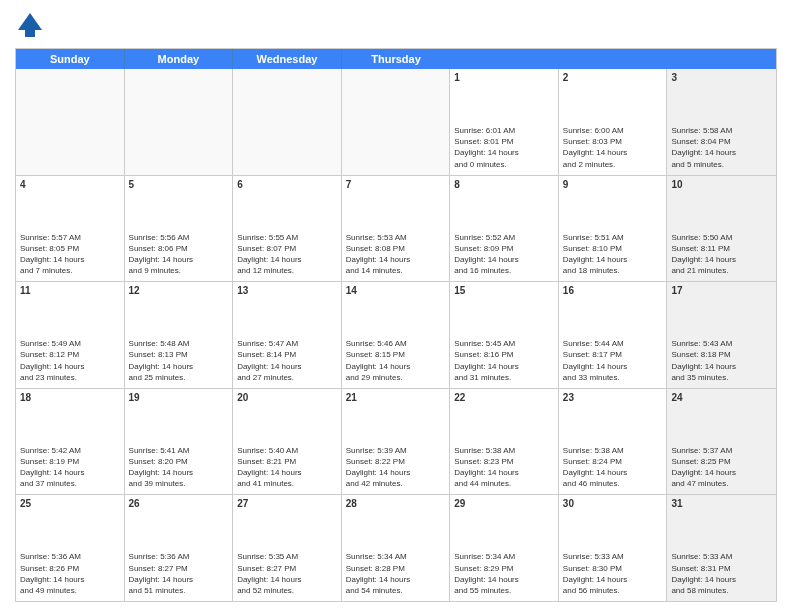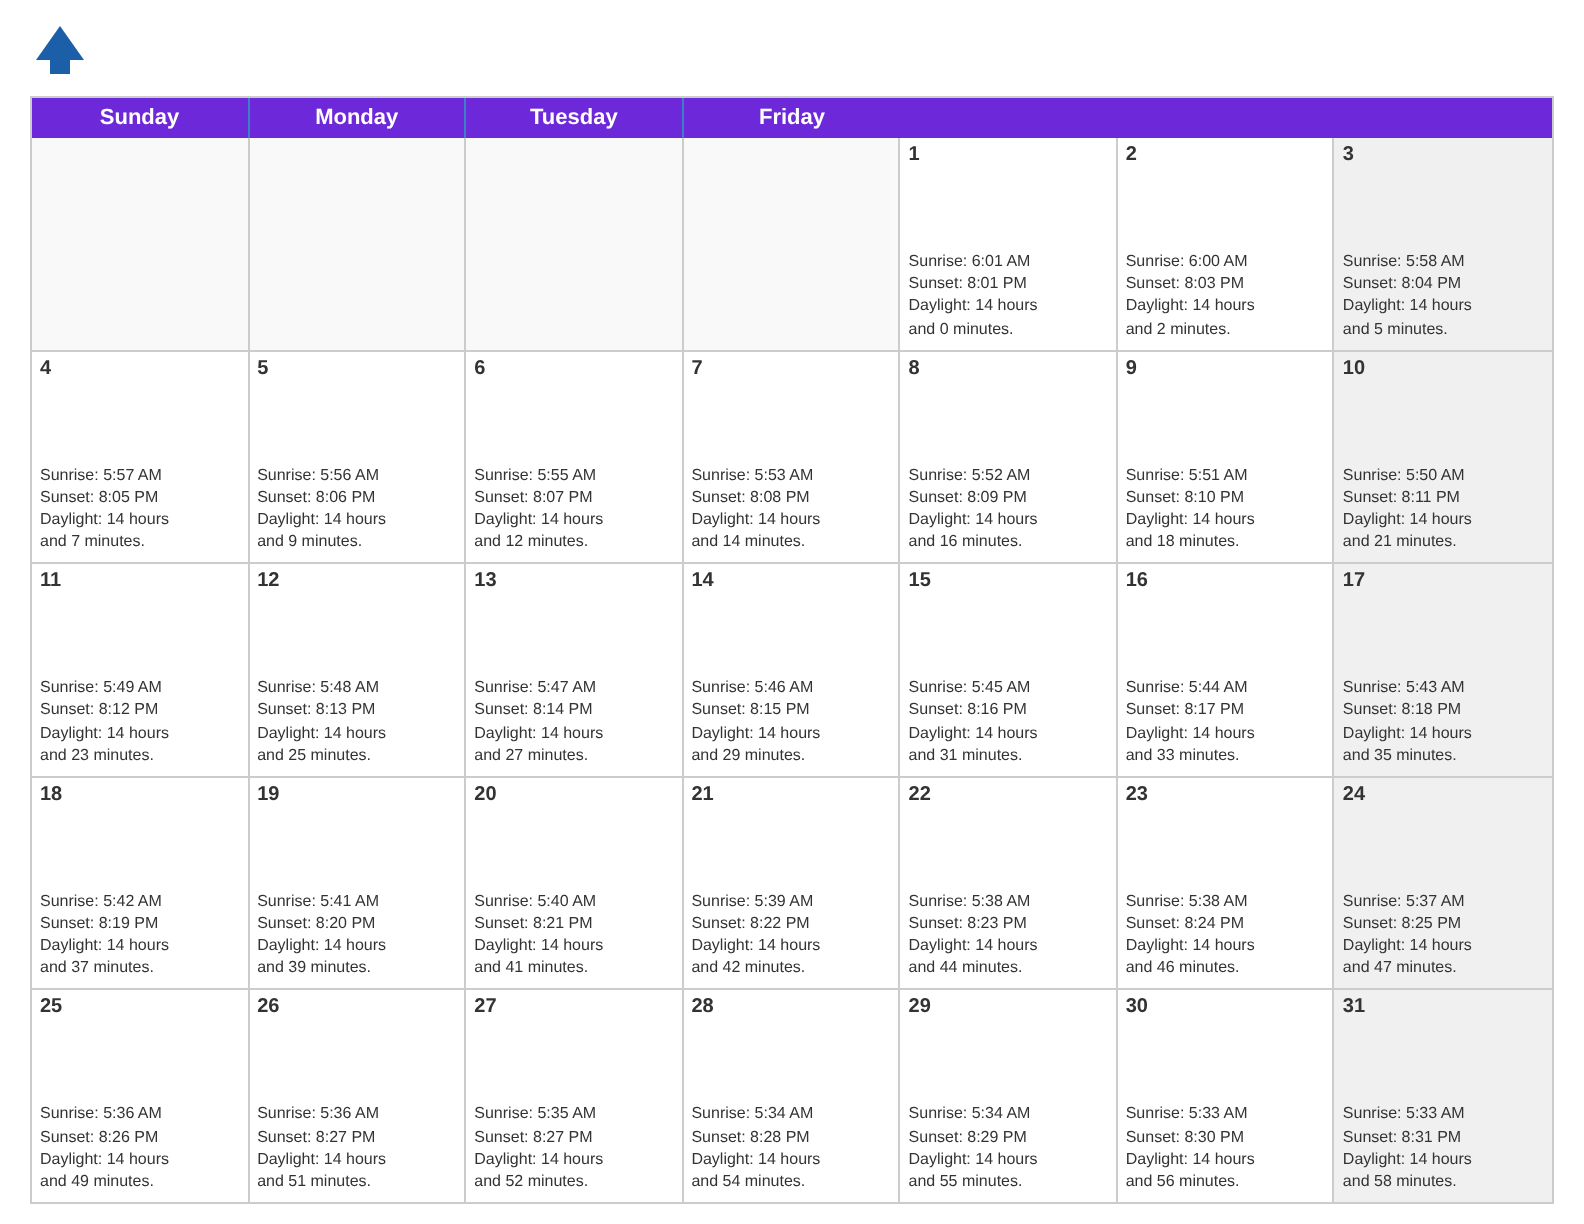--- a/index.html
+++ b/index.html
@@ -61,21 +61,21 @@
     }
     .calendar {
       flex: 1;
       display: flex;
       flex-direction: column;
       border: 1px solid #ccc;
     }
     .cal-header {
       display: grid;
       grid-template-columns: repeat(7, 1fr);
-      background: #6d28d9;
+      background: #3b82f6;
     }
     .cal-header-cell {
       color: #fff;
       font-size: 11px;
       font-weight: bold;
       text-align: center;
       padding: 4px 2px;
       border-right: 1px solid #3a7fc8;
     }
     .cal-header-cell:last-child { border-right: none; }
@@ -133,22 +133,22 @@
     <div class="title-section">
       <div class="main-title"></div>
       <div class="subtitle"></div>
     </div>
   </div>
 
   <div class="calendar">
     <div class="cal-header" id="cal-header-row">
         <div class="cal-header-cell">Sunday</div>
         <div class="cal-header-cell">Monday</div>
-        <div class="cal-header-cell">Tuesday</div>
-        <div class="cal-header-cell">Friday</div>
+        <div class="cal-header-cell">Wednesday</div>
+        <div class="cal-header-cell">Thursday</div>
       </div>
     <div class="cal-body" id="cal-body">
         <div class="cal-row">
           <div class="cal-cell empty"></div>
           <div class="cal-cell empty"></div>
           <div class="cal-cell empty"></div>
           <div class="cal-cell empty"></div>
           <div class="cal-cell">
             <div class="day-num">1</div>
             <div class="cell-text">Sunrise: 6:01 AM<br>Sunset: 8:01 PM<br>Daylight: 14 hours<br>and 0 minutes.</div>

